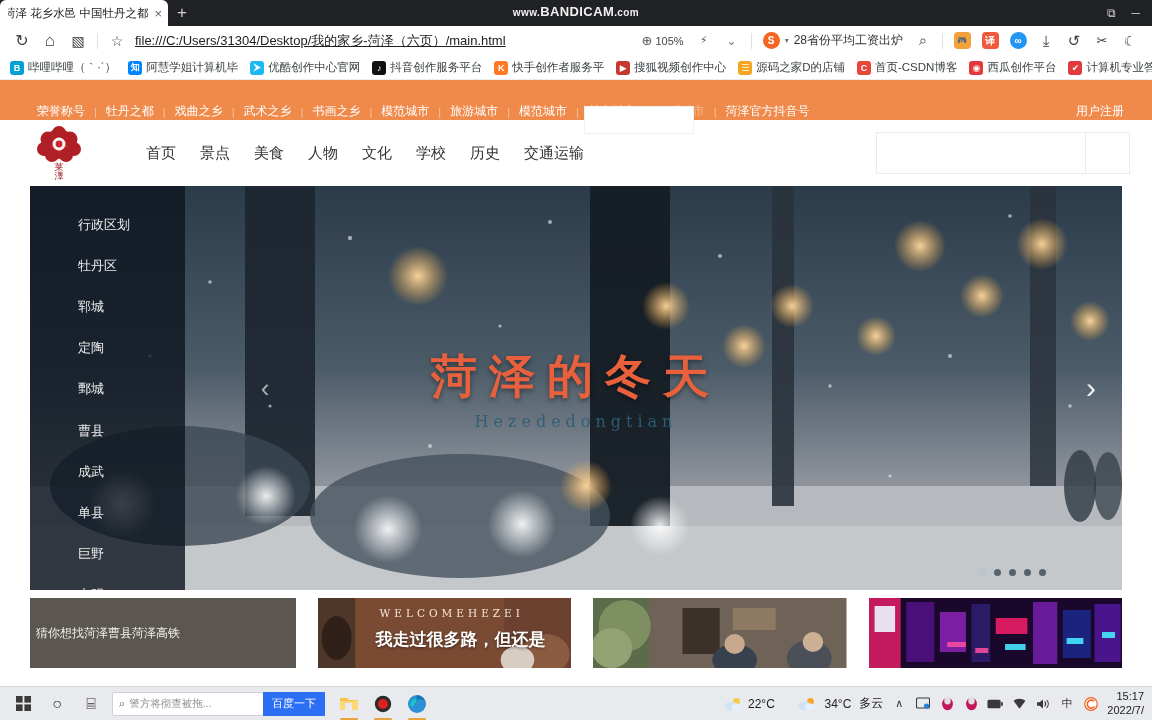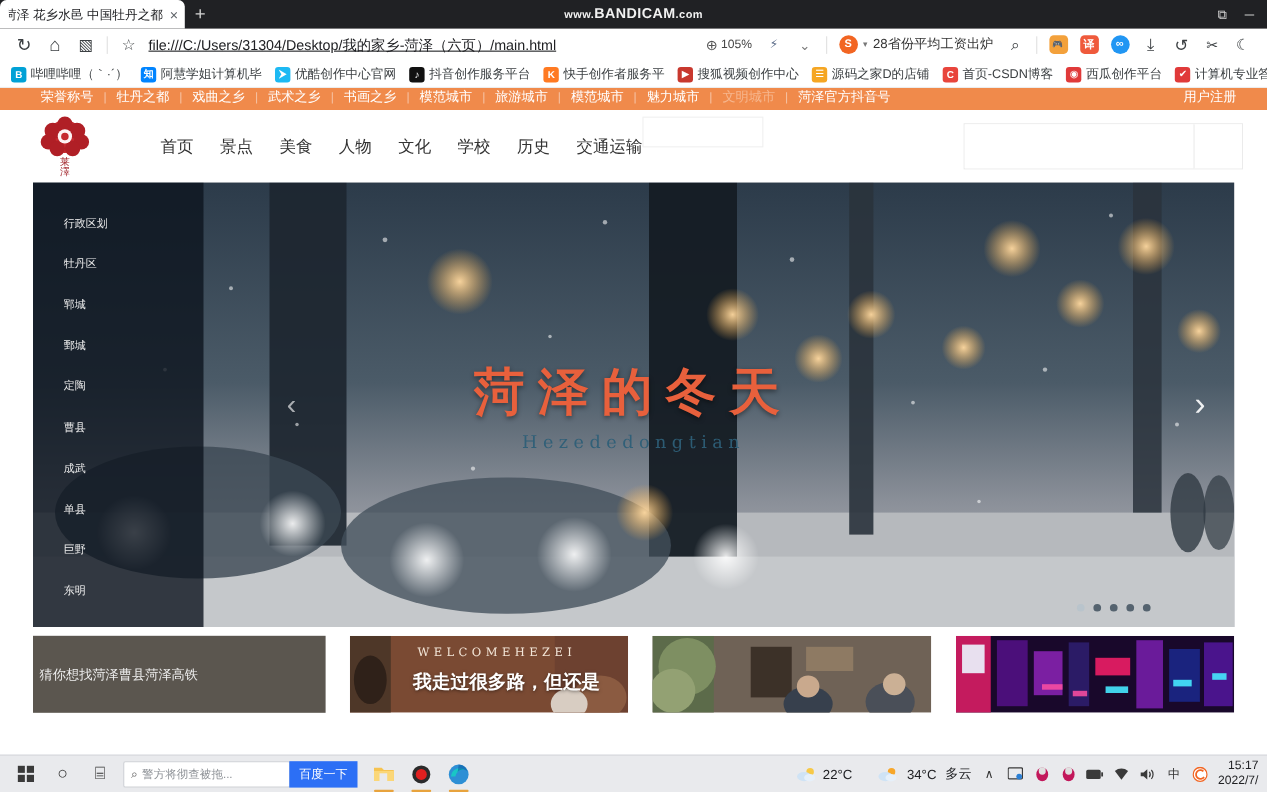--- a/index.html
+++ b/index.html
@@ -74,21 +74,21 @@
   .bm { display:flex; align-items:center; gap:4px; padding:0 6px; flex:0 0 auto; }
   .bm-label { font-size:11.5px; color:#3c4043; white-space:nowrap; }
   .bmico { width:14px;height:14px;border-radius:3px;display:flex;
            align-items:center;justify-content:center;font-size:9px;color:#fff;
            font-weight:700; flex:0 0 auto;}
 
   
   .page { height:calc(720px - 80px - 34px); overflow:hidden; position:relative; background:#fff;}
 
   .topbar {
-    height:20px; background:#f08a4b; display:flex; align-items:flex-start;
+    height:40px; background:#f08a4b; display:flex; align-items:flex-end;
     position:relative;
   }
   .topbar-inner { display:flex; align-items:center; padding-left:28px; gap:0; }
   .tb-link { font-size:12px; color:#fff; padding:0 9px; white-space:nowrap; }
   .tb-link.muted { color:#f6b68e; }
   .tb-div { color:#f6c3a5; font-size:11px; }
   .topbar-right { position:absolute; right:28px; font-size:12px; color:#fff; }
   .dropdown-stub {
     position:absolute; left:584px; top:26px; width:110px; height:28px;
     background:#fff; border:1px solid #f0f0f0; z-index:5;
@@ -119,22 +119,23 @@
   .hero {
     margin:0 30px; height:404px; position:relative; overflow:hidden;
     background:#2d3a47;
   }
   .hero-photo { position:absolute; inset:0; }
   .hero-side {
     position:absolute; left:0; top:0; bottom:0; width:155px;
     background:rgba(12,20,30,.80); padding-top:18px; z-index:3;
   }
   .hero-side a {
-    display:block; font-size:10px; color:#ececec; padding:11.6px 0 11.6px 28px;
+    display:block; font-size:13px; color:#ececec; padding:11.6px 0 11.6px 28px;
     white-space:nowrap;
+    margin-left:20px;
   }
   .hero-title {
     position:absolute; left:0; right:0; top:160px; text-align:center; z-index:2;
     pointer-events:none;
   }
   .hero-title .cn {
     font-size:46px; color:#e8603c; font-weight:700; letter-spacing:12px;
     font-family:"DejaVu Serif", serif; text-shadow:0 2px 5px rgba(0,0,0,.45);
   }
   .hero-title .en {
@@ -439,22 +440,22 @@
           <circle cx="120" cy="170" r="1.7"></circle>
             <circle cx="980" cy="30" r="1.8"></circle>
         </g>
       </svg>
     </div>
 
     <div class="hero-side" id="hero-side">
         <a>行政区划</a>
         <a>牡丹区</a>
         <a>郓城</a>
+        <a>定陶</a>
         <a>鄄城</a>
-        <a>定陶</a>
         <a>曹县</a>
         <a>成武</a>
         <a>单县</a>
         <a>巨野</a>
         <a>东明</a>
       </div>
 
     <div class="hero-title">
       <div class="cn">菏泽的冬天</div>
       <div class="en">Hezededongtian</div>

